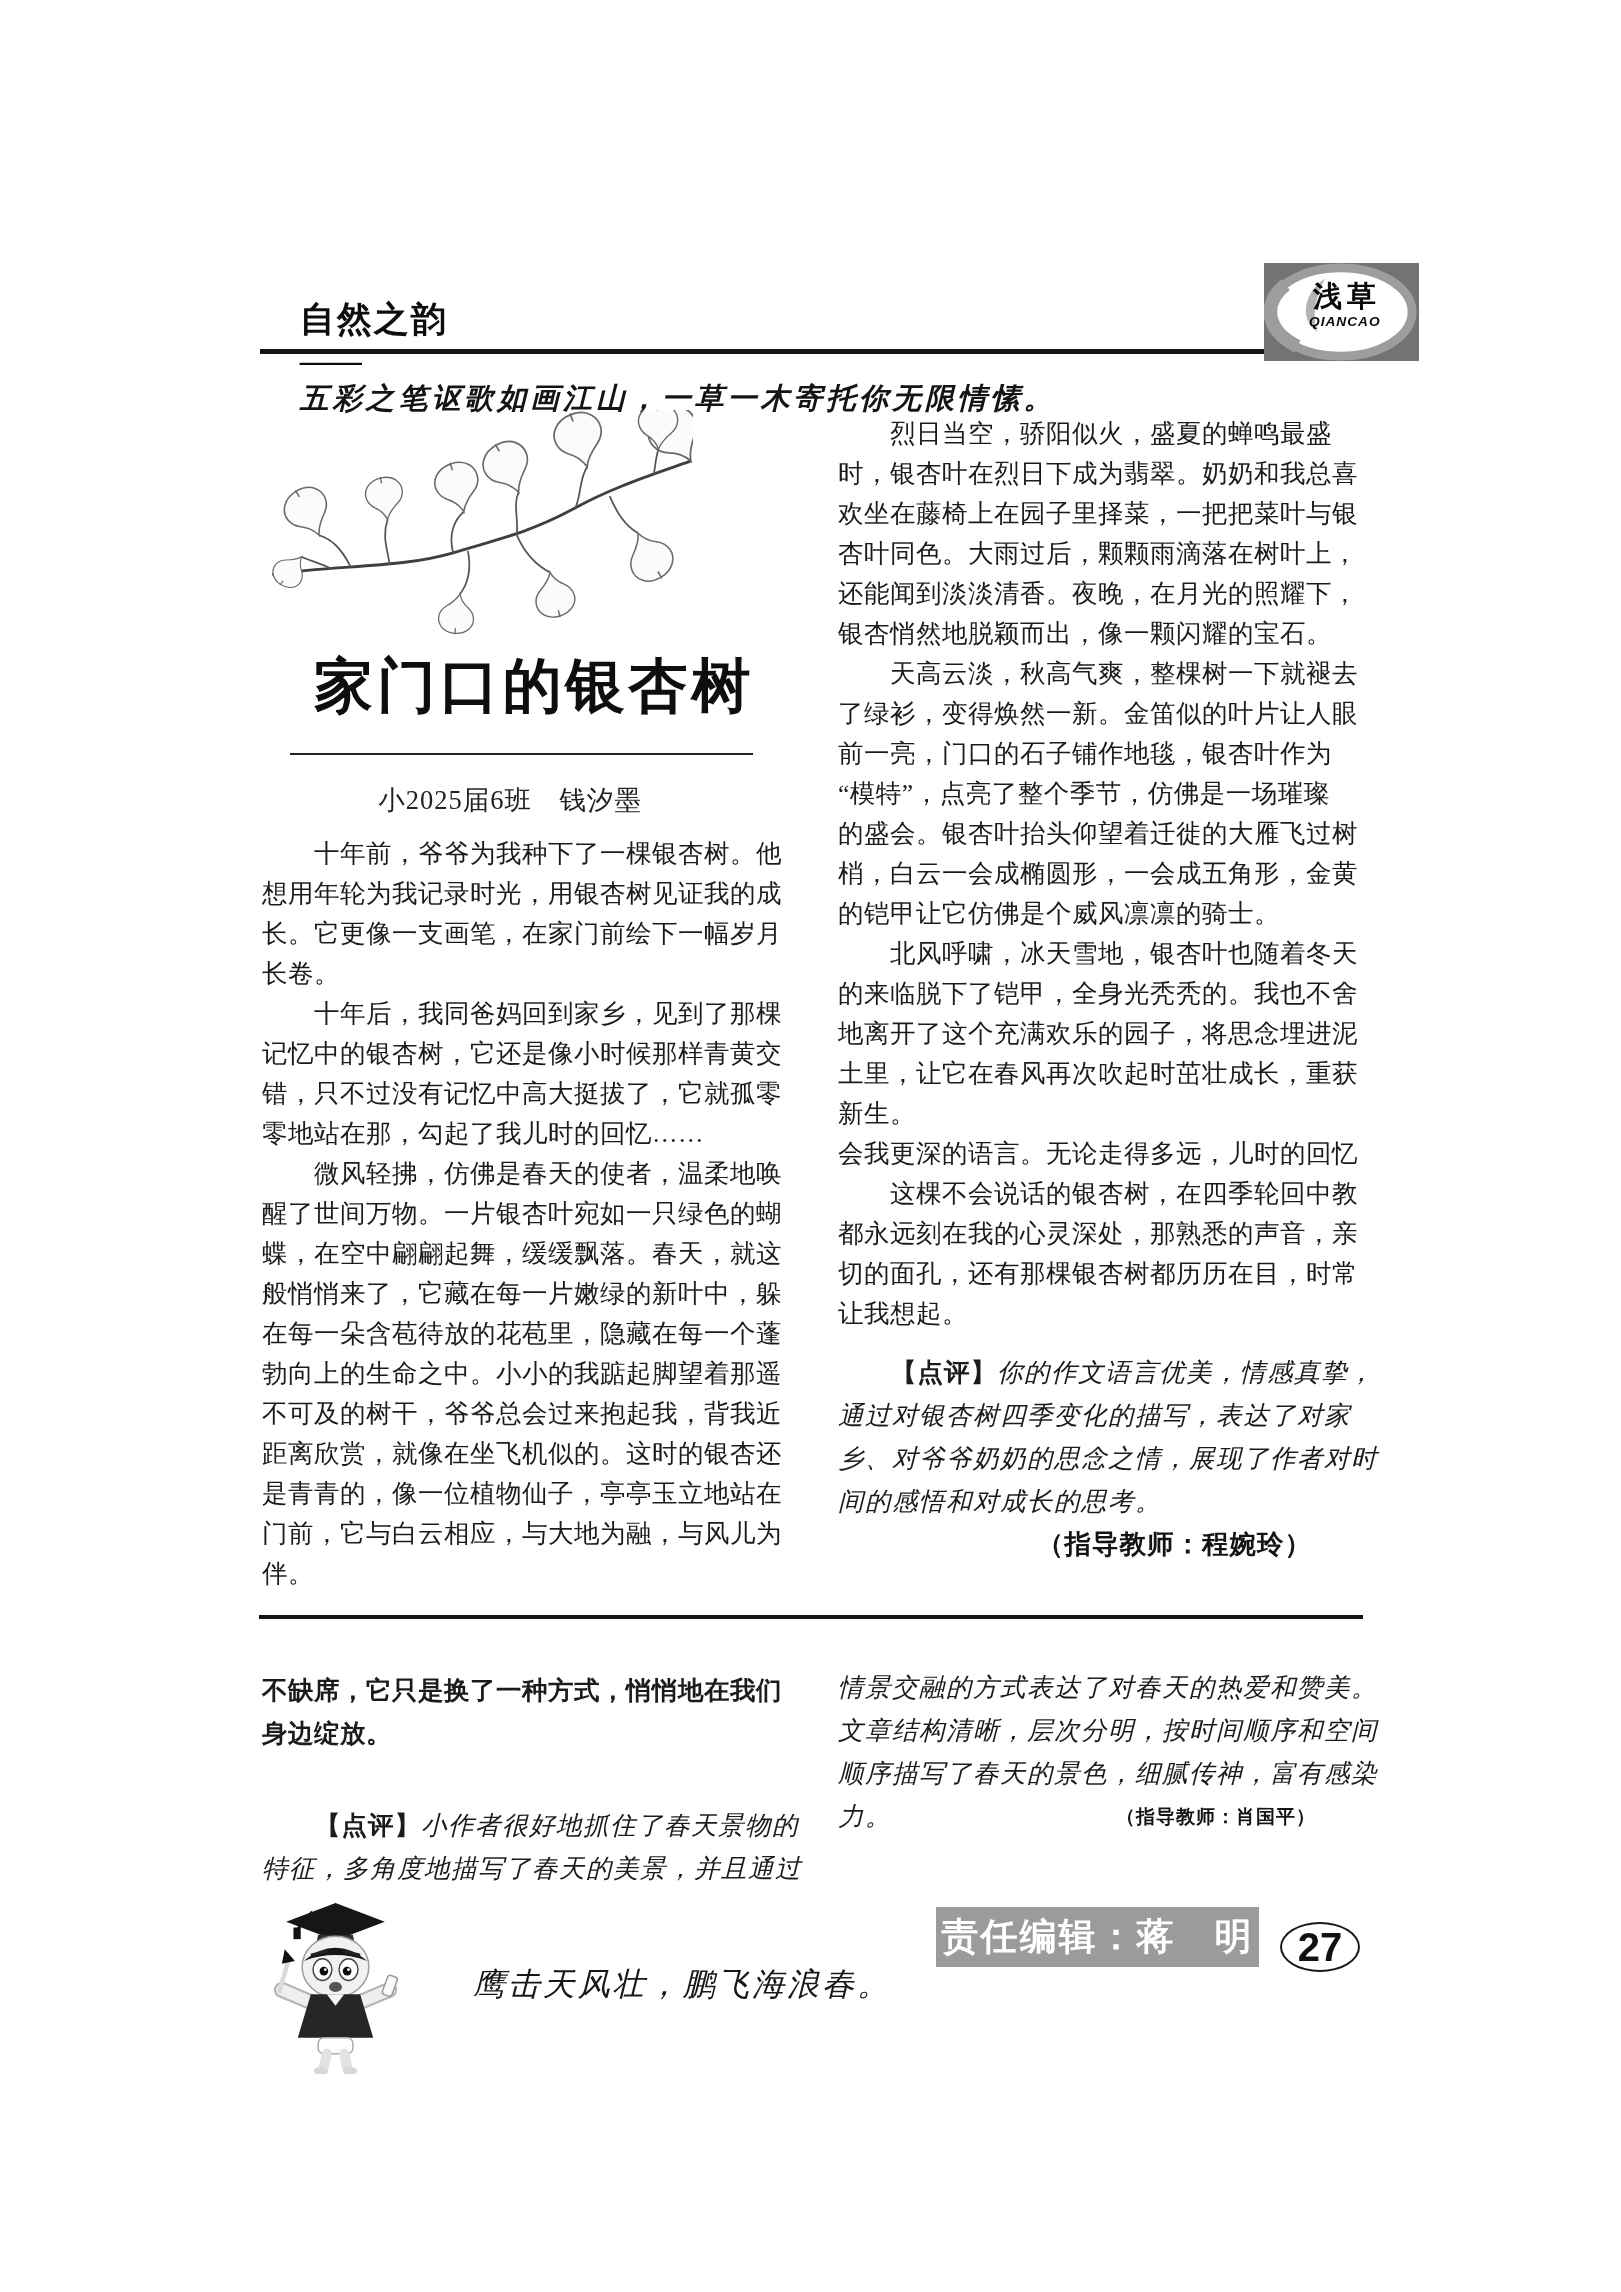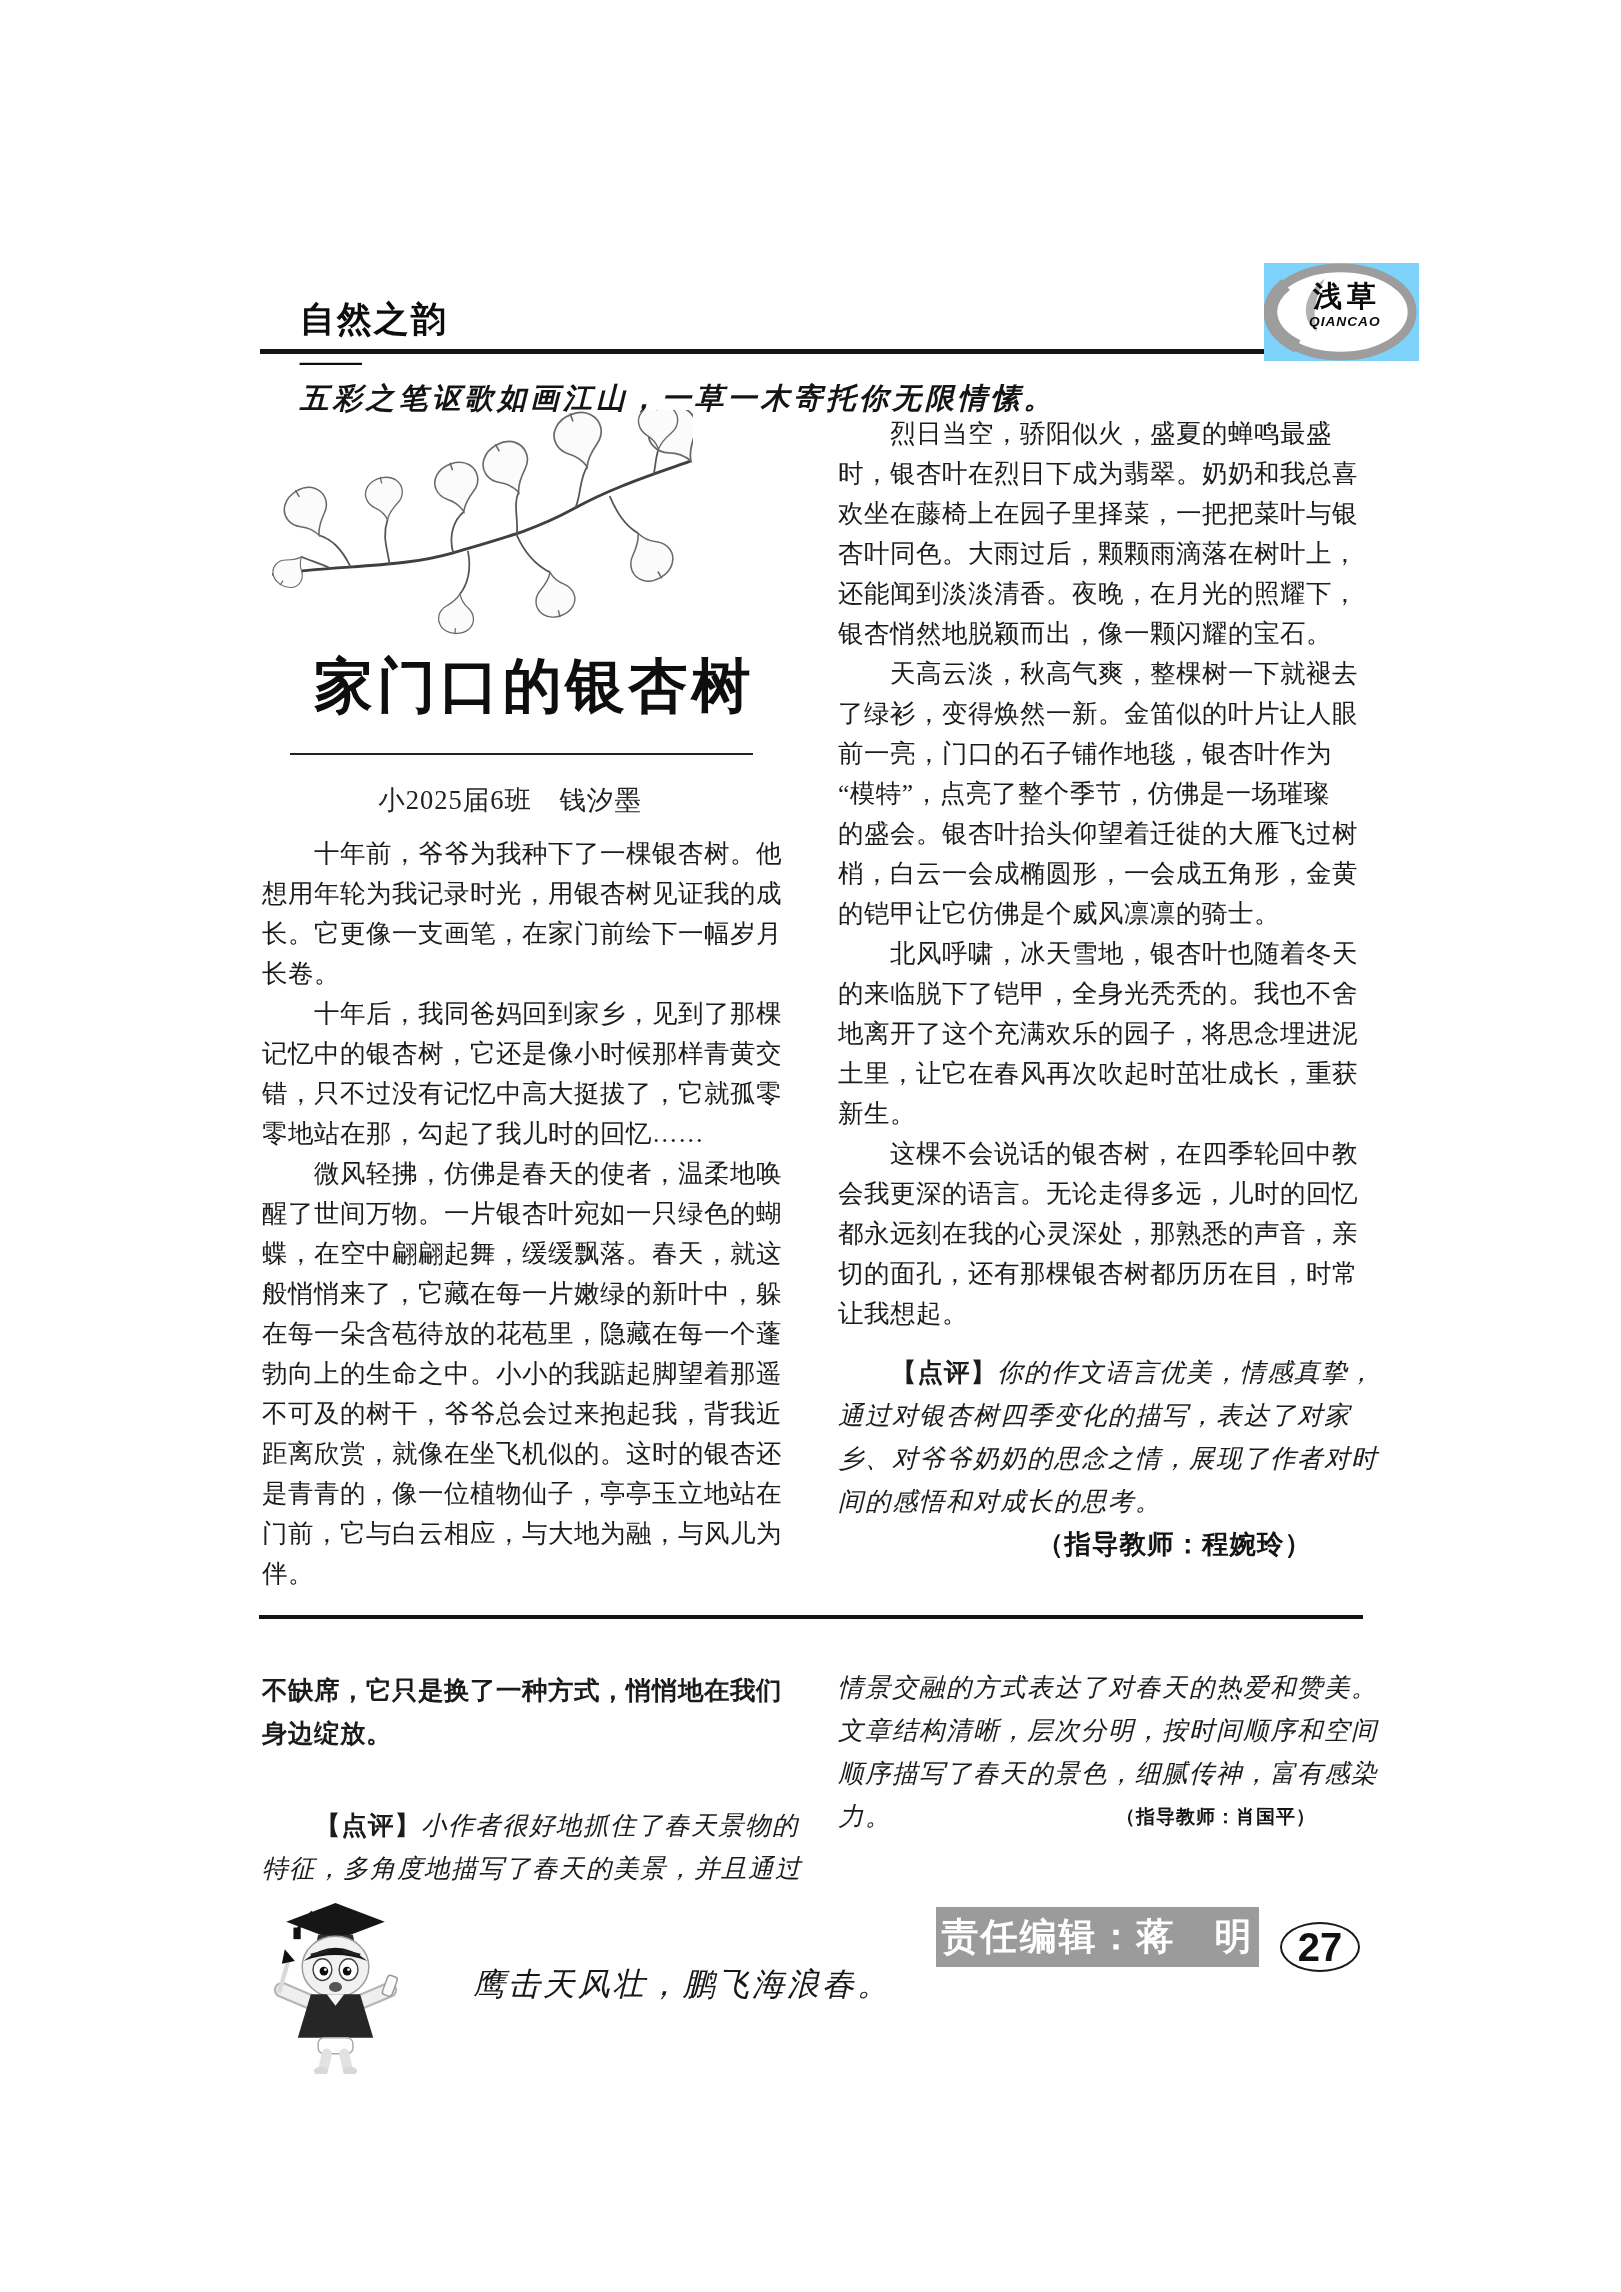--- a/index.html
+++ b/index.html
@@ -7,21 +7,21 @@
         font-family:"Liberation Serif",serif;color:#1c1c1c;overflow:hidden;}
   .abs{position:absolute;}
 
   
   .header-text{left:292px;top:296px;white-space:nowrap;display:flex;align-items:baseline;flex-direction:column;}
   .col-title{font-family:"Liberation Sans",sans-serif;font-weight:bold;font-size:35px;letter-spacing:2px;color:#0d0d0d;}
   .dash{font-size:31px;font-weight:bold;margin:0 3.9px 0 7.8px;color:#0d0d0d;}
   .slogan{font-style:italic;font-weight:600;font-size:29px;letter-spacing:3.9px;color:#141414;}
   .header-rule{left:260px;top:349px;width:1047px;height:4.9px;background:#141414;}
 
-  .logo{left:1264px;top:263px;width:155px;height:98px;background:#7dd3fc;}
+  .logo{left:1264px;top:263px;width:155px;height:98px;background:#737373;}
   .logo svg{position:absolute;left:0;top:0;}
   .logo-cn{position:absolute;left:49px;top:13.7px;font-family:"Liberation Sans",sans-serif;
            font-weight:bold;font-size:29px;letter-spacing:4.9px;color:#0a0a0a;}
   .logo-en{position:absolute;left:45px;top:51px;font-family:"Liberation Sans",sans-serif;
            font-style:italic;font-weight:bold;font-size:13.7px;letter-spacing:1px;color:#0a0a0a;}
 
   
   .title{left:314px;top:647px;margin:0;font-family:"Liberation Sans",sans-serif;
          font-weight:bold;font-size:59px;letter-spacing:3.9px;color:#0e0e0e;white-space:nowrap;}
   .title-rule{left:290px;top:753px;width:463px;height:2px;background:#222;}
@@ -145,22 +145,22 @@
       <div class="t-line">前一亮，门口的石子铺作地毯，银杏叶作为</div>
       <div class="t-line">“模特”，点亮了整个季节，仿佛是一场璀璨</div>
       <div class="t-line">的盛会。银杏叶抬头仰望着迁徙的大雁飞过树</div>
       <div class="t-line">梢，白云一会成椭圆形，一会成五角形，金黄</div>
       <div class="t-line">的铠甲让它仿佛是个威风凛凛的骑士。</div>
       <div class="t-line">　　北风呼啸，冰天雪地，银杏叶也随着冬天</div>
       <div class="t-line">的来临脱下了铠甲，全身光秃秃的。我也不舍</div>
       <div class="t-line">地离开了这个充满欢乐的园子，将思念埋进泥</div>
       <div class="t-line">土里，让它在春风再次吹起时茁壮成长，重获</div>
       <div class="t-line">新生。</div>
+      <div class="t-line">会我更深的语言。无论走得多远，儿时的回忆</div>
       <div class="t-line">　　这棵不会说话的银杏树，在四季轮回中教</div>
-      <div class="t-line">会我更深的语言。无论走得多远，儿时的回忆</div>
       <div class="t-line">都永远刻在我的心灵深处，那熟悉的声音，亲</div>
       <div class="t-line">切的面孔，还有那棵银杏树都历历在目，时常</div>
       <div class="t-line">让我想起。</div>
     </div>
 
   <div class="abs" style="left:838px;top:1351px;width:525px;">
     <div class="c-line">
       <span class="c-label">　　【点评】</span><span class="kaiti">你的作文语言优美，情感真挚，</span>
     </div>
     <div>

